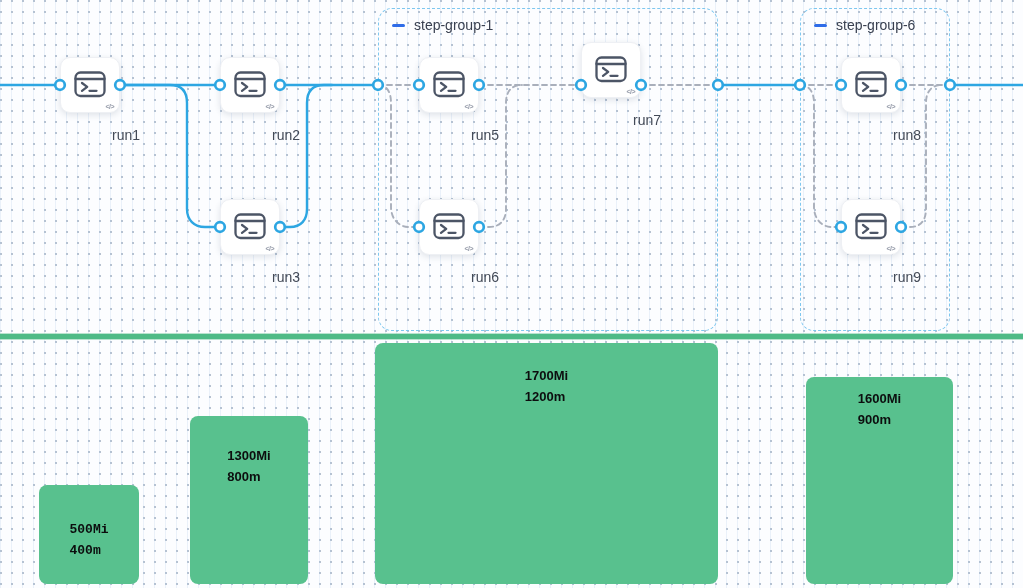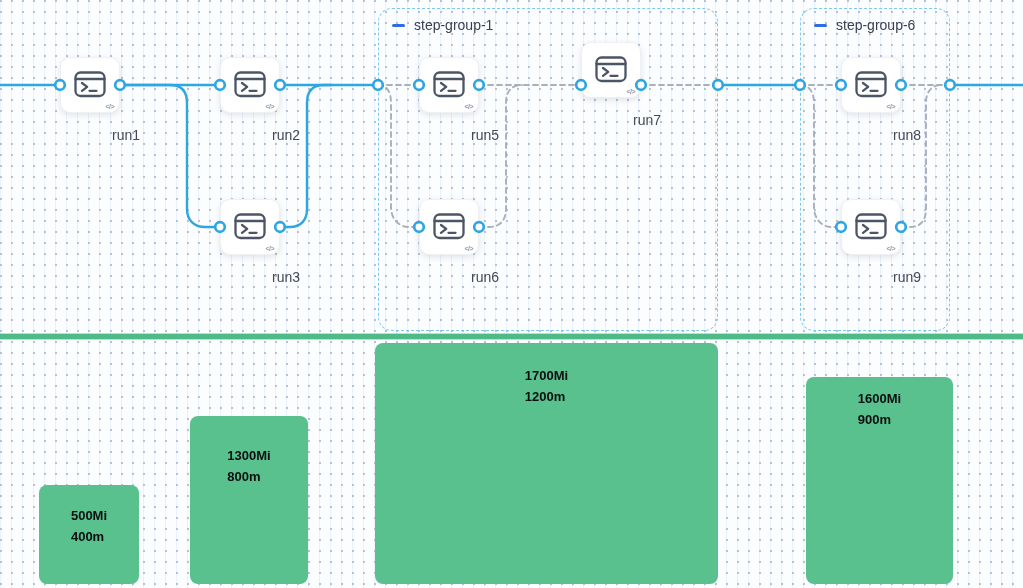--- a/index.html
+++ b/index.html
@@ -206,21 +206,21 @@
         <circle cx="800" cy="85" r="4.8" fill="#ffffff" stroke="#2da6e2" stroke-width="2.7"></circle>
         <circle cx="841" cy="85" r="4.8" fill="#ffffff" stroke="#2da6e2" stroke-width="2.7"></circle>
         <circle cx="901" cy="85" r="4.8" fill="#ffffff" stroke="#2da6e2" stroke-width="2.7"></circle>
         <circle cx="841" cy="227" r="4.8" fill="#ffffff" stroke="#2da6e2" stroke-width="2.7"></circle>
         <circle cx="901" cy="227" r="4.8" fill="#ffffff" stroke="#2da6e2" stroke-width="2.7"></circle>
         <circle cx="950" cy="85" r="4.8" fill="#ffffff" stroke="#2da6e2" stroke-width="2.7"></circle>
       </svg>
   </div>
   <div class="divider"></div>
   <div id="bars">
-      <div class="bar" style="left:39px;top:485px;width:100px;height:99px;background:#58c18e;padding-top:20px;">
+      <div class="bar" style="left:39px;top:485px;width:100px;height:99px;background:#58c18e;padding-top:34px;font-family:Liberation Mono, monospace;">
         <div class="bar-label">
           <div>500Mi</div>
           <div>400m</div>
         </div>
       </div>
       <div class="bar" style="left:190px;top:416px;width:118px;height:168px;background:#58c18e;padding-top:29px;">
         <div class="bar-label">
           <div>1300Mi</div>
           <div>800m</div>
         </div>

